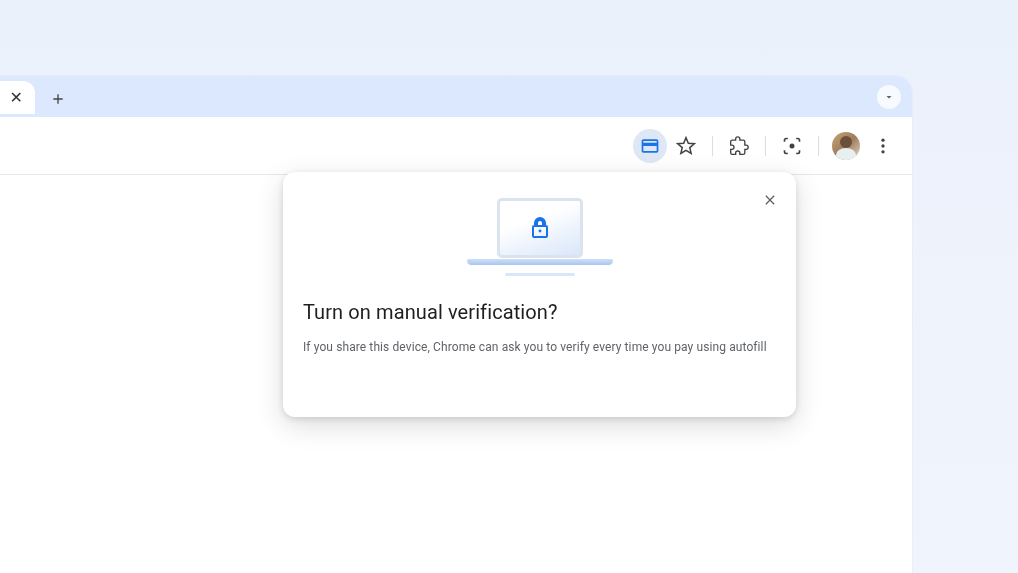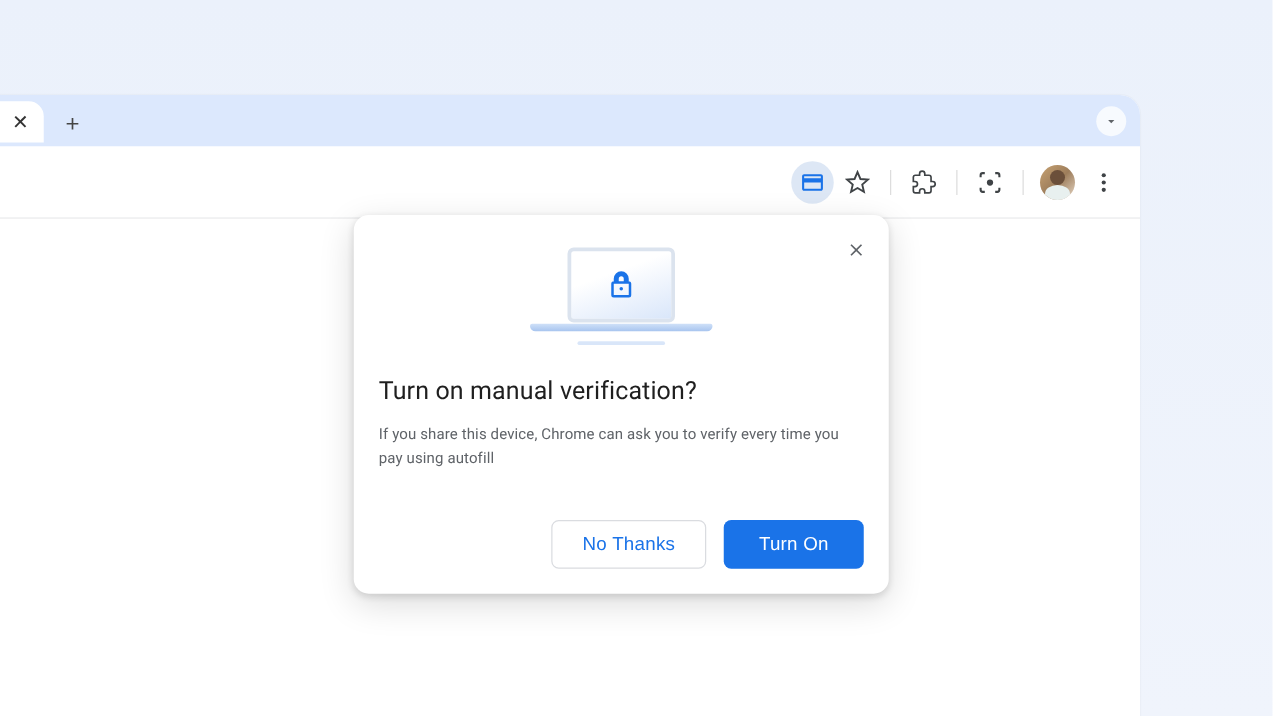--- a/index.html
+++ b/index.html
@@ -131,21 +131,21 @@
     .content {
       background: #fff;
       height: calc(100% - 99px);
     }
 
     
     .popup {
       position: absolute;
       top: 172px;
       left: 283px;
-      width: 428px;
+      width: 513px;
       background: #fff;
       border-radius: 12px;
       box-shadow: 0 2px 6px rgba(0,0,0,0.12), 0 8px 28px rgba(0,0,0,0.14);
       padding: 20px;
       z-index: 10;
     }
     .popup .close {
       position: absolute;
       top: 14px;
       right: 12px;
@@ -304,17 +304,13 @@
           <path fill="none" stroke="#1a73e8" stroke-width="2" d="M17 10h1a1 1 0 011 1v9a1 1 0 01-1 1H6a1 1 0 01-1-1v-9a1 1 0 011-1h1V7a5 5 0 0110 0v3zM9 10h6V7a3 3 0 00-6 0v3z"></path>
           <circle cx="12" cy="15" r="1.4" fill="#1a73e8"></circle>
         </svg>
       </div>
       <div class="base"></div>
       <div class="shadow-line"></div>
     </div>
   </div>
   <h2>Turn on manual verification?</h2>
   <p>If you share this device, Chrome can ask you to verify every time you pay using autofill</p>
-  <div class="actions">
-    <button class="btn btn-secondary">No Thanks</button>
-    <button class="btn btn-primary">Turn On</button>
-  </div>
 </div>
 
 </body></html>

